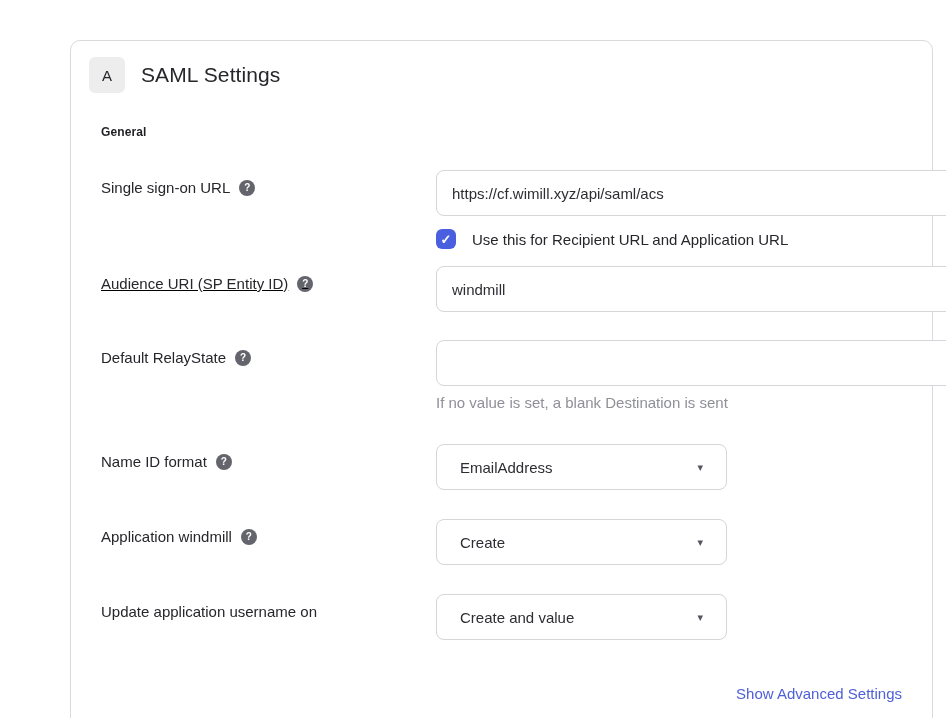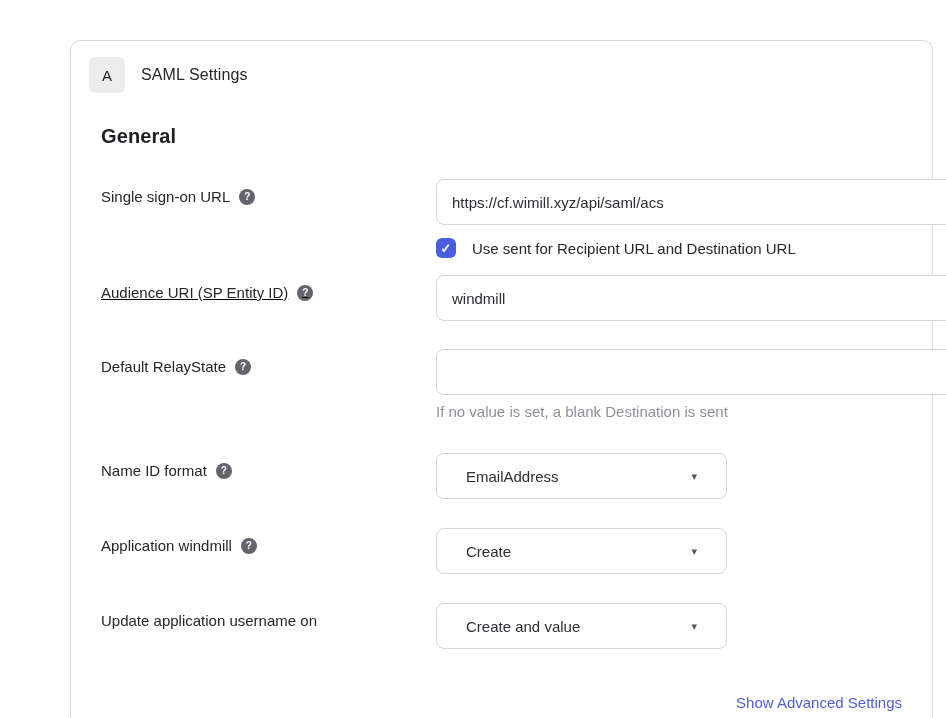--- a/index.html
+++ b/index.html
@@ -27,28 +27,28 @@
   .section-badge {
     width: 36px; height: 36px;
     background: #ededee;
     border-radius: 6px;
     display: flex; align-items: center; justify-content: center;
     font-size: 15px;
     color: #26262b;
   }
   .card-title {
     margin-left: 16px;
-    font-size: 16px;
+    font-size: 21px;
     font-weight: 500;
     color: #26262b;
     letter-spacing: 0.1px;
   }
   .section-heading {
     margin-top: 32px;
-    font-size: 20px;
+    font-size: 12px;
     font-weight: 600;
     color: #1f1f24;
     letter-spacing: 0.1px;
   }
   .form { margin-top: 31px; }
   .form-row {
     display: grid;
     grid-template-columns: 335px 1fr;
     align-items: start;
   }
@@ -110,21 +110,21 @@
     color: #8f8f98;
   }
   .select-box {
     width: 291px; height: 46px;
     border: 1px solid #d5d5da;
     border-radius: 8px;
     background: #ffffff;
     display: flex;
     align-items: center;
     justify-content: space-between;
-    padding: 0 29px;
+    padding: 0 23px;
     cursor: pointer;
   }
   .select-value {
     font-size: 15px;
     color: #2d2d33;
   }
   .select-caret {
     font-size: 11px;
     color: #56565e;
     line-height: 1;
@@ -160,21 +160,21 @@
 
     <div class="form-row mb-sso">
       <div class="form-label">
         <span>Single sign-on URL</span>
         <span class="help-icon">?</span>
       </div>
       <div>
         <input type="text" class="text-input" value="https://cf.wimill.xyz/api/saml/acs" style="">
         <div class="checkbox-row">
           <span class="checkbox">✓</span>
-          <span class="checkbox-label">Use sent for Recipient URL and Destination URL</span>
+          <span class="checkbox-label">Use this for Recipient URL and Application URL</span>
         </div>
       </div>
     </div>
 
     <div class="form-row mb-aud">
       <div class="form-label">
         <span>Audience URI (SP Entity ID)</span>
         <span class="help-icon">?</span>
       </div>
       <div>

